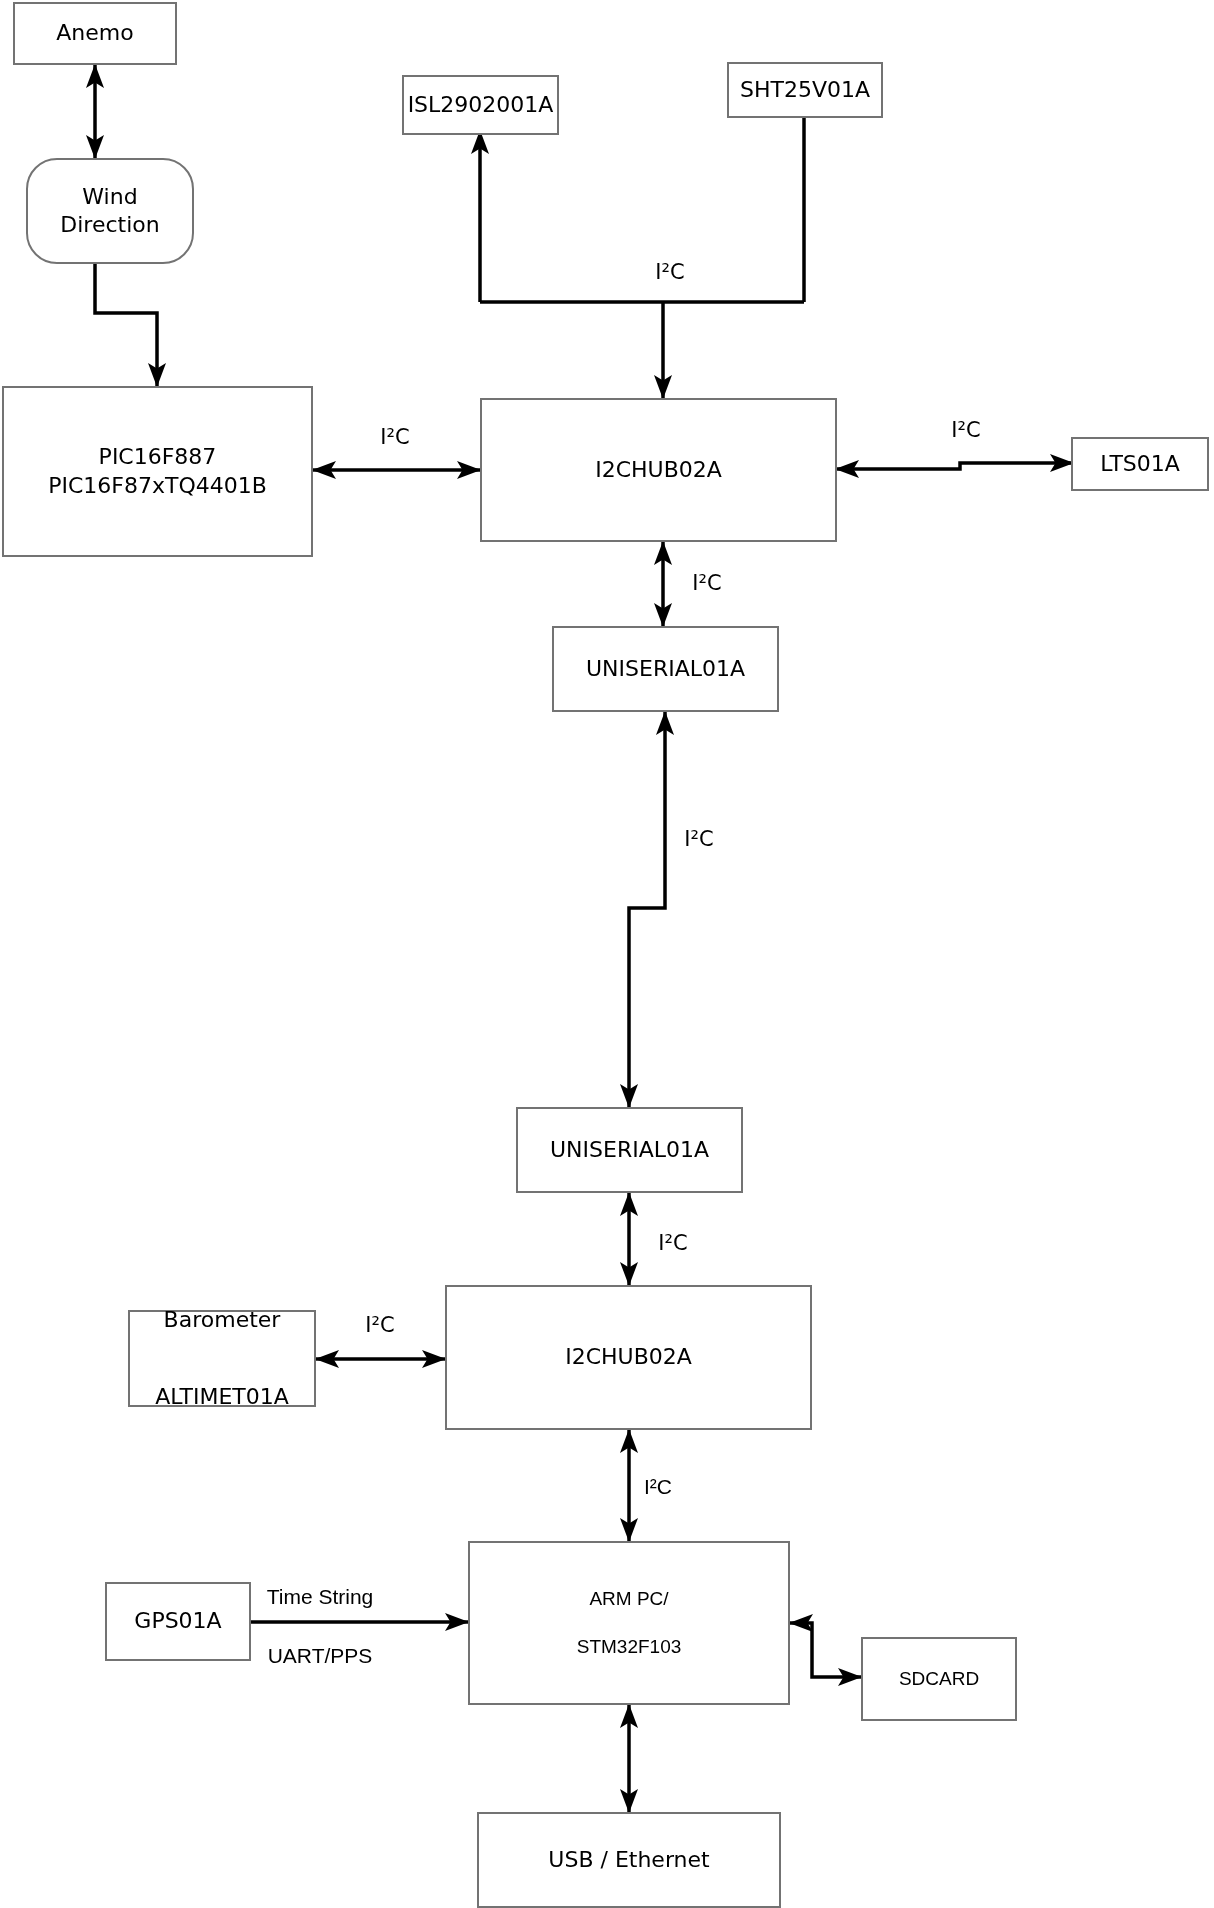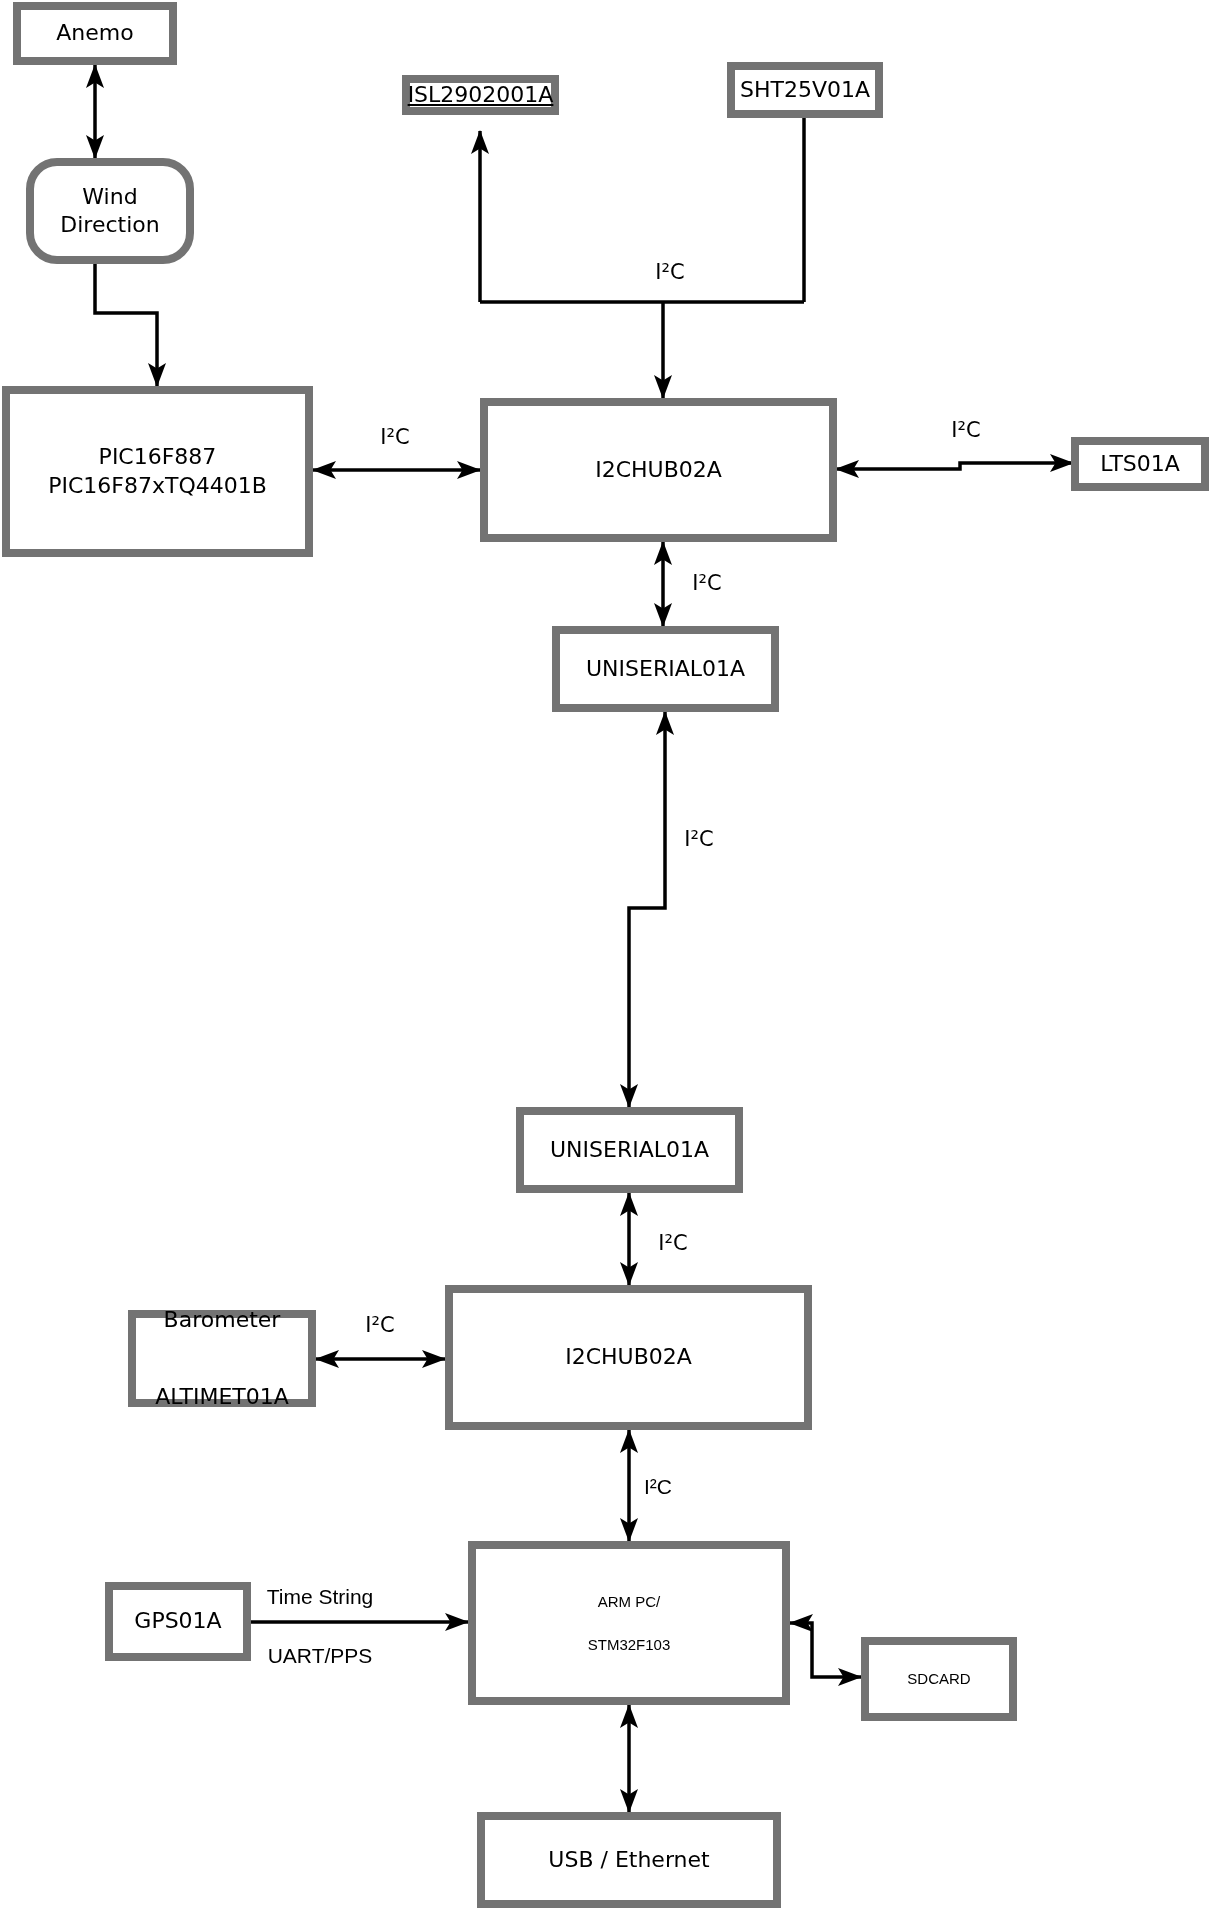--- a/index.html
+++ b/index.html
@@ -3,30 +3,30 @@
 <meta charset="utf-8">
 <style>
   html,body{margin:0;padding:0;}
   body{
     width:1214px;height:1908px;position:relative;background:#ffffff;
     font-family:"DejaVu Sans",sans-serif;color:#000;overflow:hidden;
   }
   #wires{position:absolute;left:0;top:0;width:1214px;height:1908px;}
   .node{
     position:absolute;box-sizing:border-box;background:#ffffff;
-    border:8px solid #737373;display:flex;flex-direction:column;
+    border:2px solid #737373;display:flex;flex-direction:column;
     align-items:center;justify-content:center;text-align:center;
     font-size:22px;line-height:1.28;white-space:nowrap;
   }
   .edge-label{
     position:absolute;transform:translate(-50%,-50%);
     font-size:21px;white-space:nowrap;background:transparent;
   }
   .f-lib{font-family:"Liberation Sans",sans-serif;}
-  .arm-font{font-family:"Liberation Sans",sans-serif;font-size:15px;gap:24px;}
+  .arm-font{font-family:"Liberation Sans",sans-serif;font-size:19px;gap:24px;}
 </style>
 </head>
 <body>
 
 <svg id="wires" viewBox="0 0 1214 1908" xmlns="http://www.w3.org/2000/svg">
   <defs>
     <marker id="ah" markerUnits="userSpaceOnUse" markerWidth="28" markerHeight="22" refX="23" refY="9" orient="auto-start-reverse">
       <path d="M0,0 L24,9 L0,18 L5.5,9 Z" fill="#000"></path>
     </marker>
   </defs>
@@ -70,21 +70,21 @@
 <div class="node" style="left:26px;top:158px;width:168px;height:106px;border-radius:31px;">
   <span>Wind</span>
   <span>Direction</span>
 </div>
 
 <div class="node" style="left:2px;top:386px;width:311px;height:171px;">
   <span>PIC16F887</span>
   <span>PIC16F87xTQ4401B</span>
 </div>
 
-<div class="node" style="left:402px;top:75px;width:157px;height:40px;text-decoration:underline;">
+<div class="node" style="left:402px;top:75px;width:157px;height:60px;">
   <span>ISL2902001A</span>
 </div>
 
 <div class="node" style="left:727px;top:33px;width:156px;height:56px;margin-top:29px;">
   <span>SHT25V01A</span>
 </div>
 
 <div class="node" style="left:480px;top:398px;width:357px;height:144px;">
   <span>I2CHUB02A</span>
 </div>

